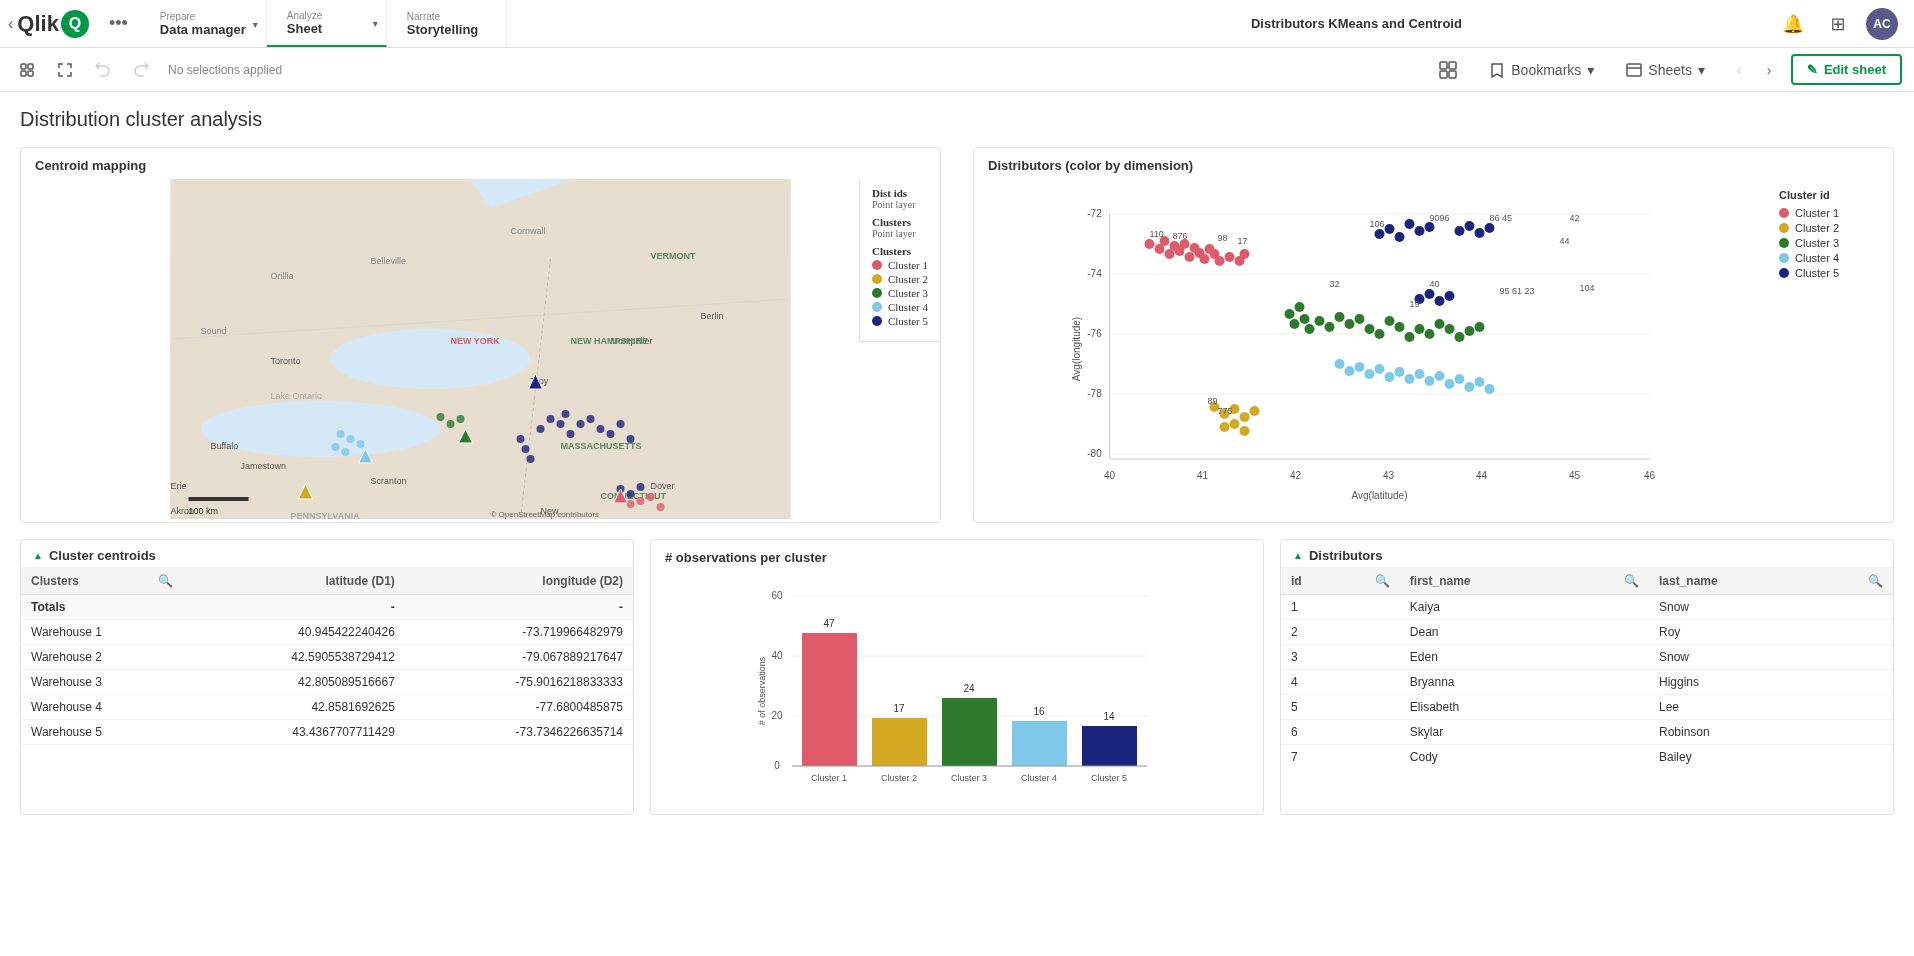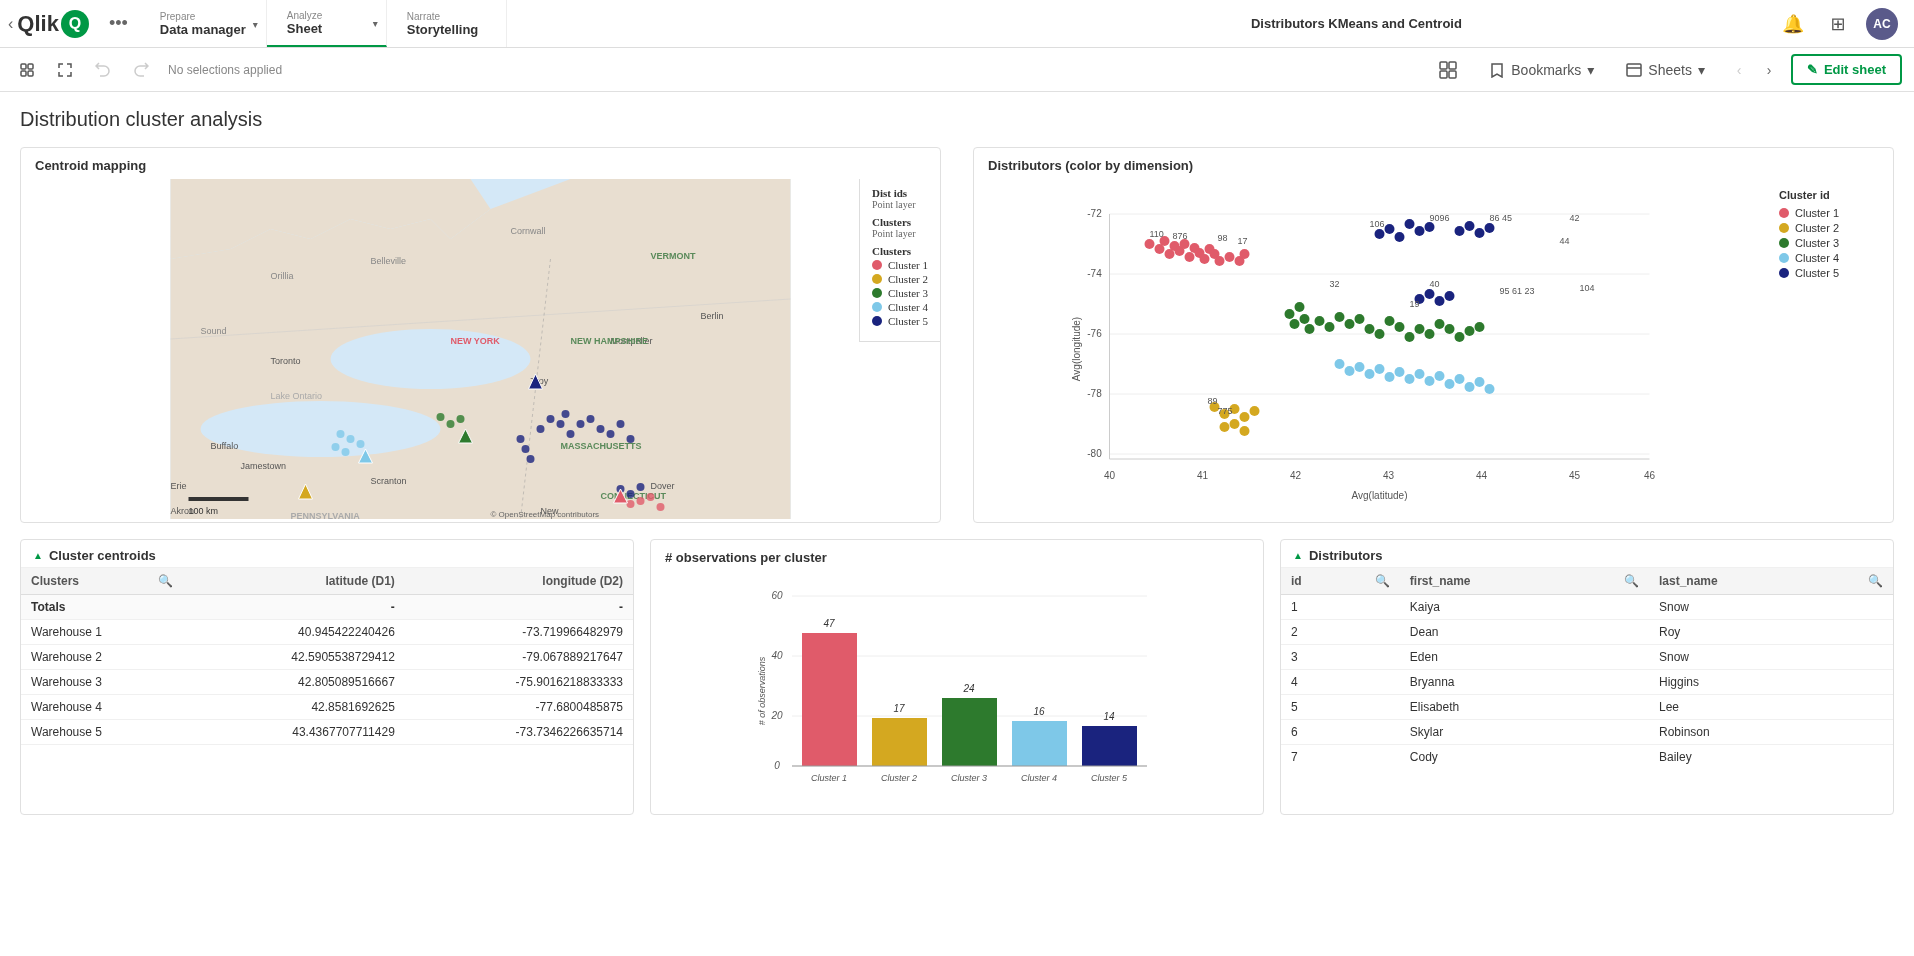--- a/index.html
+++ b/index.html
@@ -319,21 +319,20 @@
     }
     .search-icon-small {
       cursor: pointer;
       color: #888;
       font-size: 12px;
     }
 
     
     .bar-panel {
       padding: 10px 14px;
-      font-style: italic;
     }
 
     .panel-header {
       display: flex;
       align-items: center;
       padding: 8px 12px 4px;
       border-bottom: 1px solid #f0f0f0;
       gap: 6px;
     }
     .panel-header-title {

